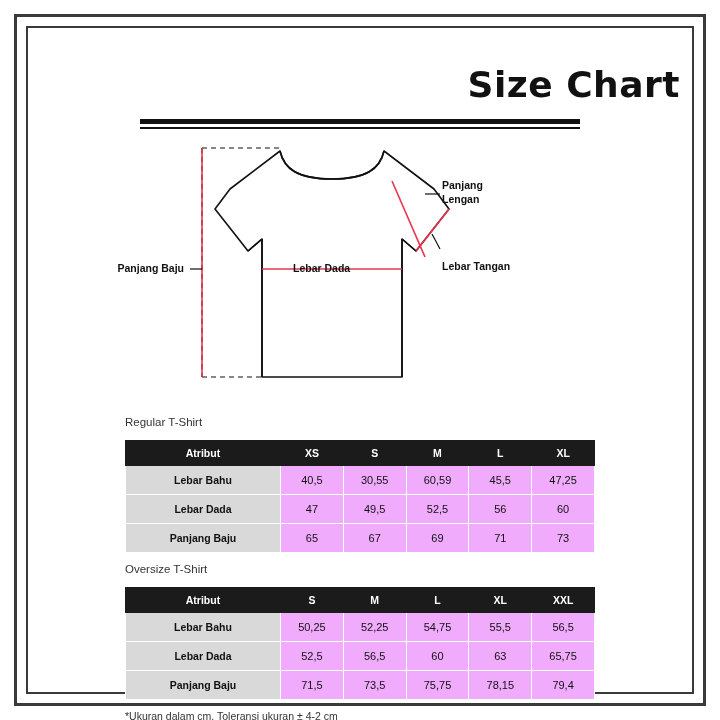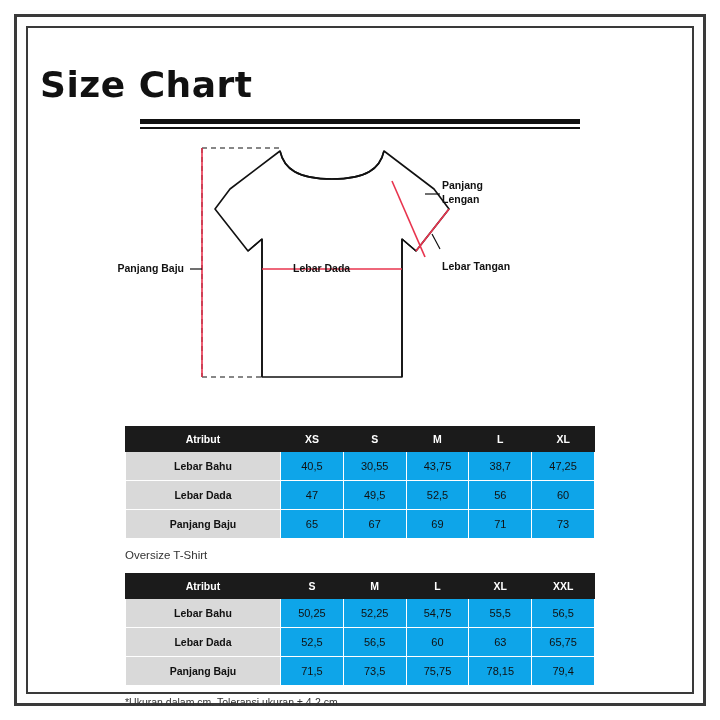--- a/index.html
+++ b/index.html
@@ -41,21 +41,21 @@
   }
   .content {
     position: absolute;
     left: 40px;
     top: 40px;
     right: 40px;
     bottom: 40px;
     box-sizing: border-box;
   }
   .title {
-    text-align: left;
+    text-align: right;
     font-size: 36px;
     font-weight: bold;
     letter-spacing: 0.5px;
     color: #111111;
     margin-top: 24px;
     font-family: "DejaVu Sans", sans-serif;
   }
   .title-rules {
     width: 440px;
     margin: 14px auto 0 auto;
@@ -121,21 +121,21 @@
     width: 150px;
   }
   table.size-table tbody td.attr-col {
     background: #d9d9d9;
     color: #111111;
     font-weight: bold;
     font-size: 10.5px;
     border: 1px solid #ffffff;
   }
   table.size-table tbody td {
-    background: #0ea5e9;
+    background: #f0abfc;
     color: #111111;
   }
   .table-block { margin-bottom: 10px; }
   .note {
     font-size: 10.5px;
     color: #333333;
     margin-top: 6px;
   }
   .lbl {
     font-size: 10.5px;
@@ -198,38 +198,39 @@
         <text class="lbl" x="213" y="133" text-anchor="start">Lebar Dada</text>
         <text class="lbl" x="362" y="50" text-anchor="start">Panjang</text>
         <text class="lbl" x="362" y="64" text-anchor="start">Lengan</text>
         <text class="lbl" x="362" y="131" text-anchor="start">Lebar Tangan</text>
       </svg>
     </div>
 
     <div class="tables-area">
 
       <div class="table-block">
+        <div class="table-caption">Regular T-Shirt</div>
         <table class="size-table">
           <thead>
             <tr>
               <th class="attr-col">Atribut</th>
               <th>XS</th>
               <th>S</th>
               <th>M</th>
               <th>L</th>
               <th>XL</th>
             </tr>
           </thead>
           <tbody>
             <tr>
               <td class="attr-col">Lebar Bahu</td>
               <td>40,5</td>
               <td>30,55</td>
-              <td>43,75</td>
-              <td>38,7</td>
+              <td>60,59</td>
+              <td>45,5</td>
               <td>47,25</td>
             </tr>
             <tr>
               <td class="attr-col">Lebar Dada</td>
               <td>47</td>
               <td>49,5</td>
               <td>52,5</td>
               <td>56</td>
               <td>60</td>
             </tr>

